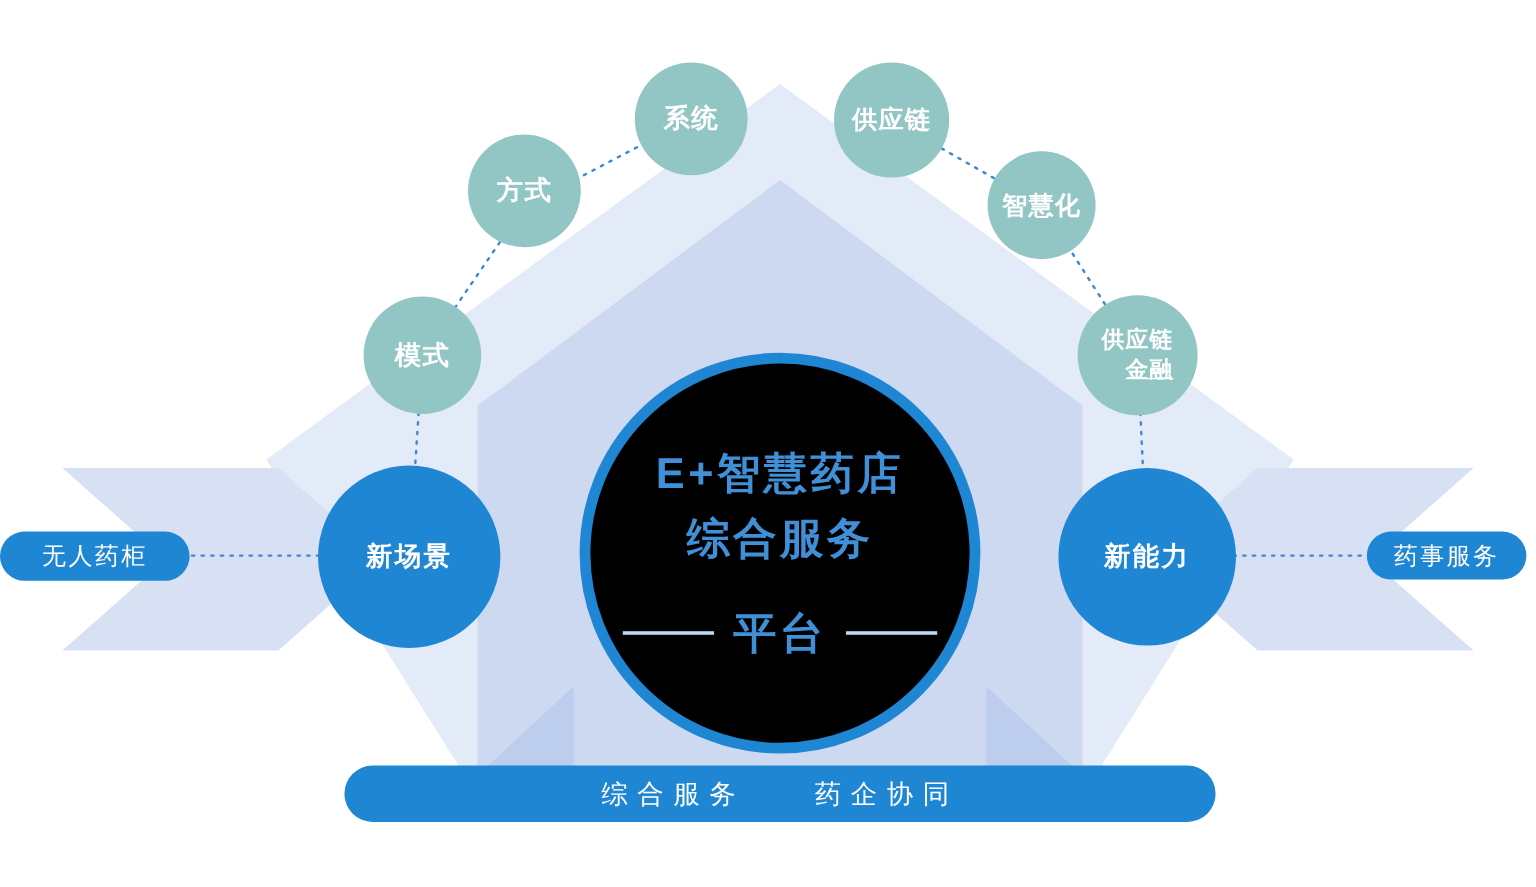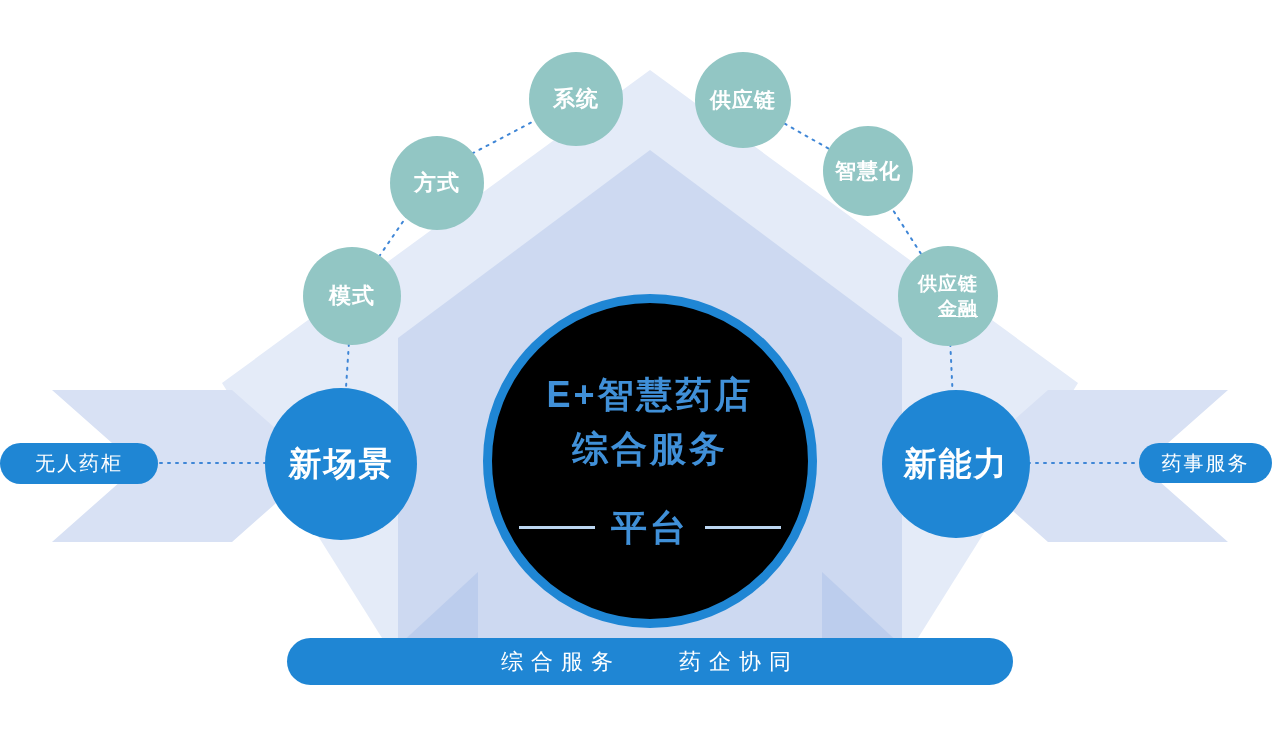--- a/index.html
+++ b/index.html
@@ -12,24 +12,24 @@
   .canvas { position:relative; width:1280px; height:739px; background:#ffffff; overflow:hidden; }
   .bg { position:absolute; left:0; top:0; width:1280px; height:739px; }
 
   
   .node {
     position:absolute; border-radius:50%;
     display:flex; align-items:center; justify-content:center;
     text-align:right; color:#ffffff; font-weight:bold;
   }
   .teal { background:var(--teal,#92c6c4); }
-  .hub  { background:var(--primary-blue,#1f86d4); font-size:33px; letter-spacing:2px; }
+  .hub  { background:var(--primary-blue,#1f86d4); font-size:22px; letter-spacing:2px; }
 
   .n-moshi        { left:303px; top:247px; width:98px;  height:98px;  font-size:22px; letter-spacing:1px; }
-  .n-fangshi      { left:390px; top:136px; width:94px;  height:94px;  font-size:22px; letter-spacing:1px; }
+  .n-fangshi      { left:390px; top:112px; width:94px;  height:94px;  font-size:22px; letter-spacing:1px; }
   .n-xitong       { left:529px; top:52px;  width:94px;  height:94px;  font-size:22px; letter-spacing:1px; }
   .n-gongyinglian { left:695px; top:52px;  width:96px;  height:96px;  font-size:21px; letter-spacing:1px; }
   .n-zhihuihua    { left:823px; top:126px; width:90px;  height:90px;  font-size:21px; letter-spacing:1px; }
   .n-jinrong      { left:898px; top:246px; width:100px; height:100px; font-size:19px; line-height:25px; letter-spacing:1px; }
 
   .hub-left  { left:265px; top:388px; width:152px; height:152px; }
   .hub-right { left:882px; top:390px; width:148px; height:148px; }
 
   
   .center-circle {

